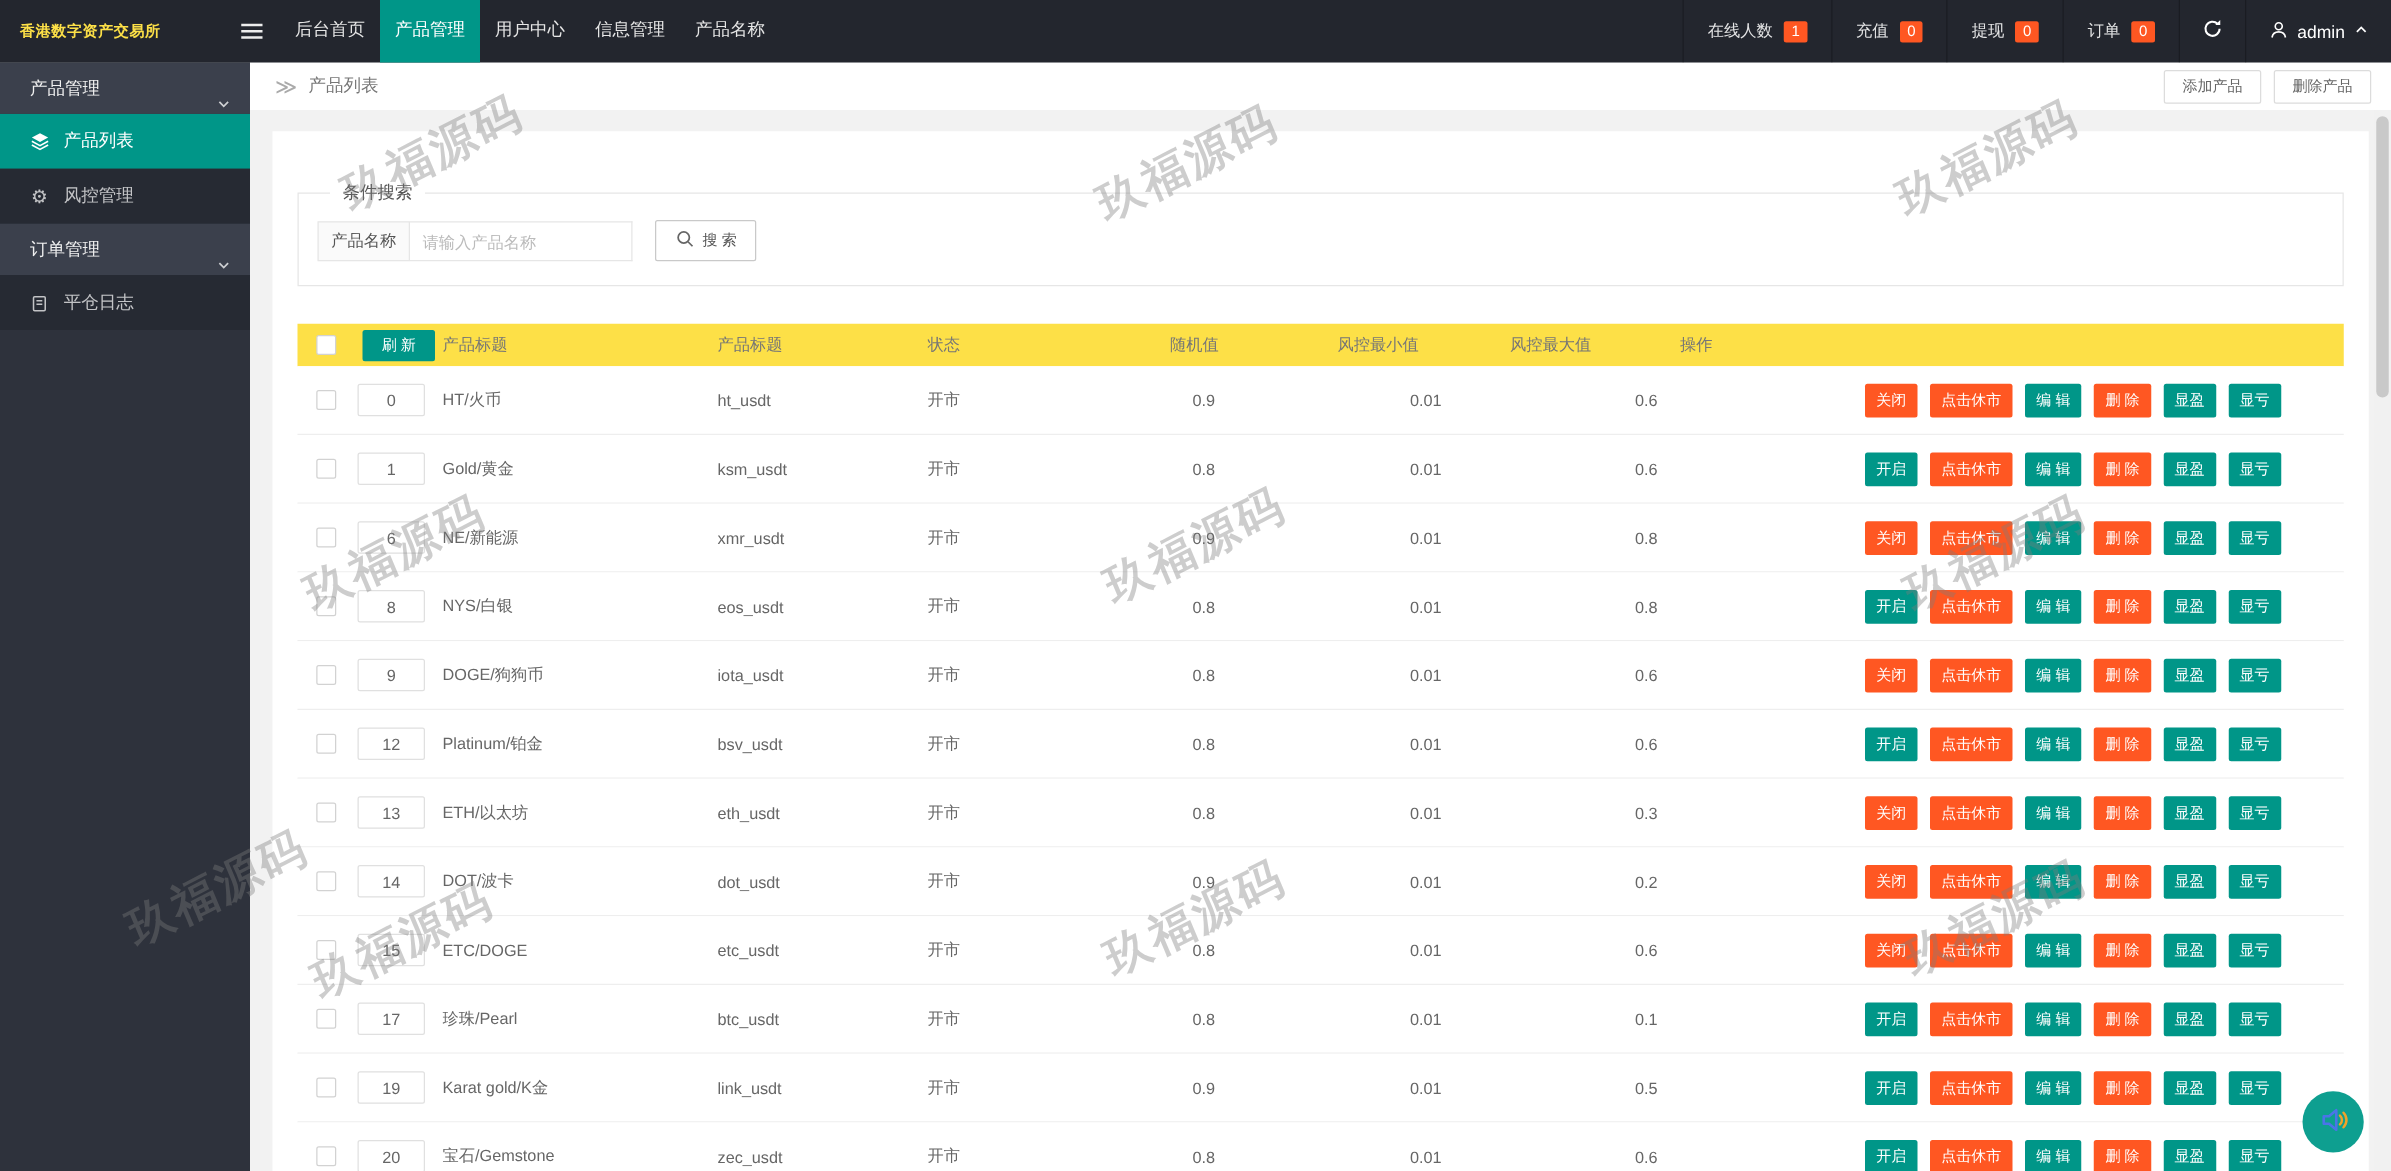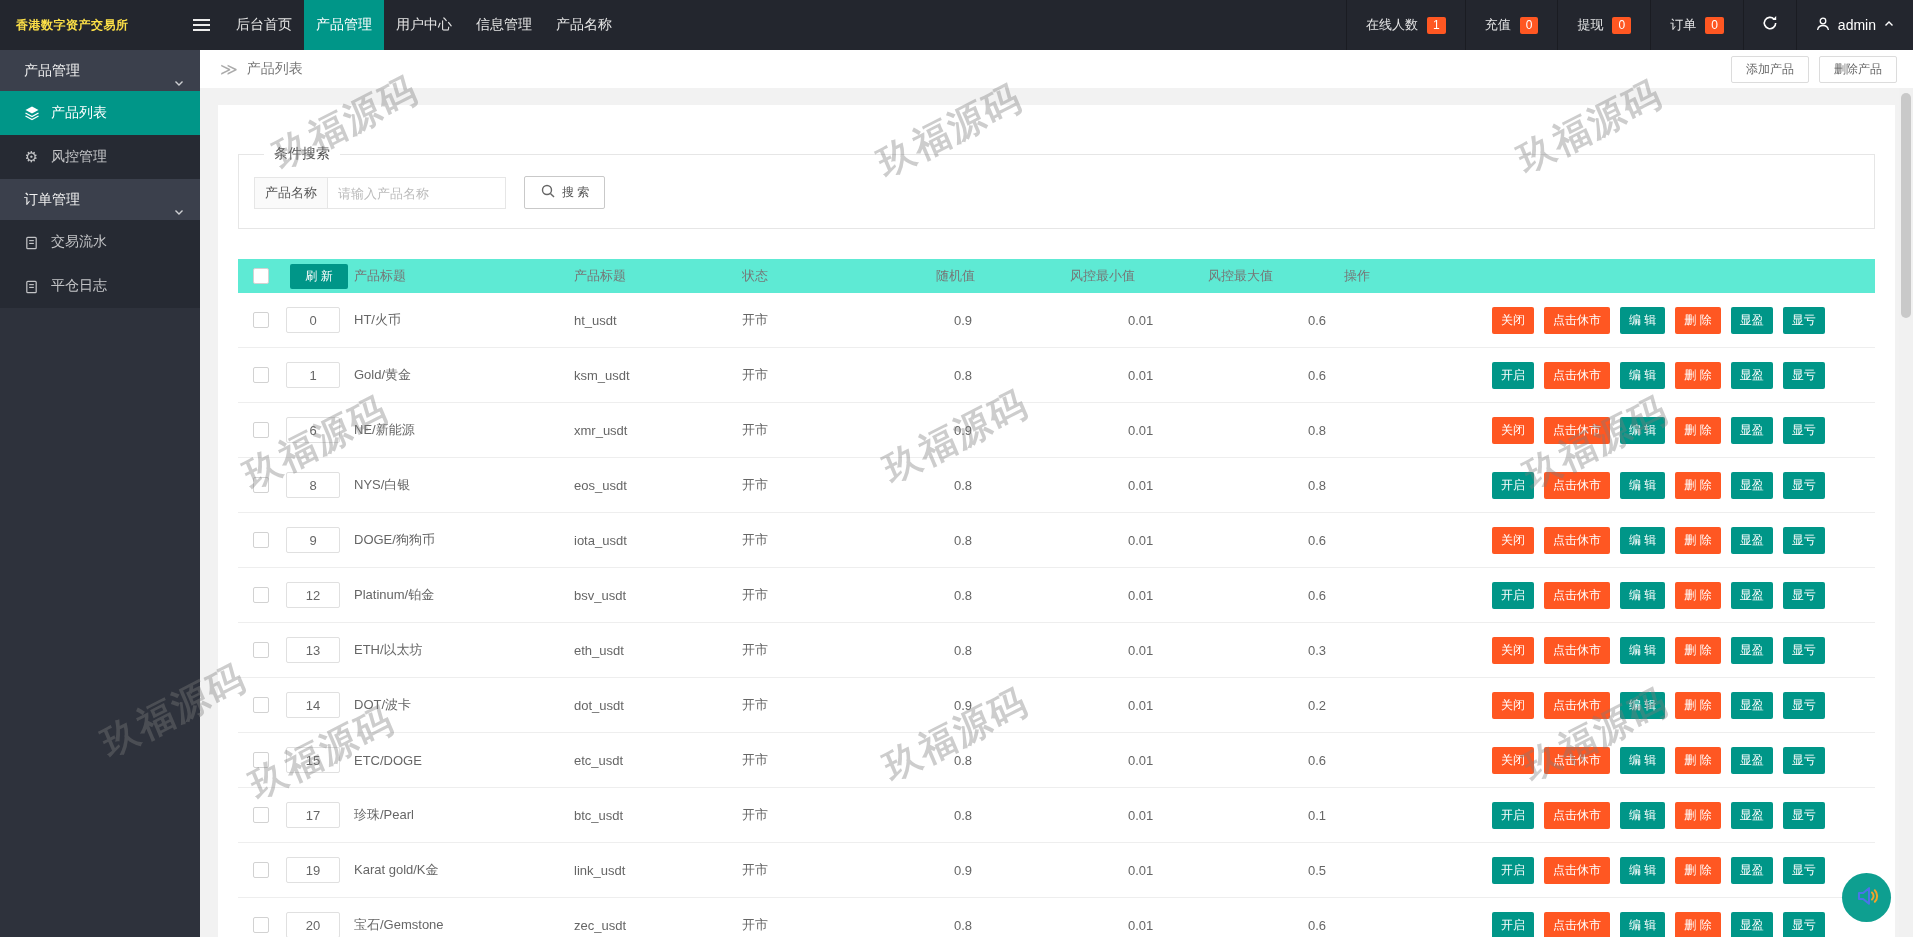--- a/index.html
+++ b/index.html
@@ -47,21 +47,21 @@
   fieldset.search-field{margin:40px 20px 0;border:1px solid #e6e6e6;padding:13px 15px 19px;}
   fieldset.search-field legend{padding:0 10px;margin-left:10px;font-size:14px;color:#555;}
   .search-row{display:flex;align-items:flex-end;}
   .addon-label{height:30px;line-height:30px;padding:0 10px;background:#fafafa;border:1px solid #e6e6e6;font-size:13px;color:#555;white-space:nowrap;}
   .search-input{height:32px;width:178px;border:1px solid #e6e6e6;border-left:none;padding:0 10px;font-size:13px;color:#666;outline:none;box-sizing:border-box;}
   .search-input::placeholder{color:#bbb;}
   .search-btn{margin-left:18px;height:33px;padding:0 15px;display:flex;align-items:center;gap:6px;background:#fff;border:1px solid #c9c9c9;border-radius:2px;font-size:12px;color:#555;cursor:pointer;white-space:nowrap;}
 
   
   .table{margin:30px 20px 0;}
-  .t-head{display:grid;grid-template-columns:46px 70px 220px 168px 194px 134px 138px 136px 1fr;background:#5eead4;height:34px;align-items:center;font-size:13px;color:#767676;}
+  .t-head{display:grid;grid-template-columns:46px 70px 220px 168px 194px 134px 138px 136px 1fr;background:#fde047;height:34px;align-items:center;font-size:13px;color:#767676;}
   .t-row{display:grid;grid-template-columns:46px 70px 220px 168px 212px 174px 180px 184px 1fr;height:54px;align-items:center;border-bottom:1px solid #eee;font-size:13px;color:#666;background:#fff;}
   .cb{width:16px;height:16px;border:1px solid #d2d2d2;border-radius:2px;background:#fff;margin:0 auto;cursor:pointer;box-sizing:border-box;}
   .btn-refresh{width:58px;height:25px;background:#009688;color:#fff;border:none;border-radius:2px;font-size:12px;cursor:pointer;margin:0 auto;display:block;white-space:nowrap;}
   .id-input{width:54px;height:26px;border:1px solid #e0e0e0;border-radius:2px;text-align:center;font-size:13px;color:#666;background:#fff;box-sizing:border-box;display:block;margin:0 2px;outline:none;font-family:inherit;}
   .cell{white-space:nowrap;overflow:hidden;text-overflow:ellipsis;padding-right:8px;}
   .ops{display:flex;gap:10px;align-items:center;}
   .btn-op{height:27px;padding:0 9px;border:none;border-radius:2px;color:#fff;font-size:12px;cursor:pointer;white-space:nowrap;}
   .btn-teal{background:#009688;}
   .btn-orange{background:#ff5722;}
 
@@ -157,30 +157,20 @@
             <path d="M2.5 4.5 6 8l3.5-3.5" fill="none" stroke="rgba(255,255,255,.75)" stroke-width="1.4"></path>
           </svg></span></div>
       <div class="side-item">
         <span class="side-icon">
           <svg width="15" height="15" viewBox="0 0 16 16">
             <rect x="3" y="2.5" width="10" height="12" rx="1" fill="none" stroke="currentColor" stroke-width="1.3"></rect>
             <line x1="5.5" y1="6" x2="10.5" y2="6" stroke="currentColor" stroke-width="1.2"></line>
             <line x1="5.5" y1="9" x2="10.5" y2="9" stroke="currentColor" stroke-width="1.2"></line>
           </svg>
         </span>
-        <span>交易流水</span>
-      </div>
-      <div class="side-item">
-        <span class="side-icon">
-          <svg width="15" height="15" viewBox="0 0 16 16">
-            <rect x="3" y="2.5" width="10" height="12" rx="1" fill="none" stroke="currentColor" stroke-width="1.3"></rect>
-            <line x1="5.5" y1="6" x2="10.5" y2="6" stroke="currentColor" stroke-width="1.2"></line>
-            <line x1="5.5" y1="9" x2="10.5" y2="9" stroke="currentColor" stroke-width="1.2"></line>
-          </svg>
-        </span>
         <span>平仓日志</span>
       </div>
     </aside>
 
   <div class="main">
     <div class="breadcrumb-bar">
       <div class="breadcrumb">
         <span class="crumb-chev">≫</span>
         <span>产品列表</span>
       </div>

